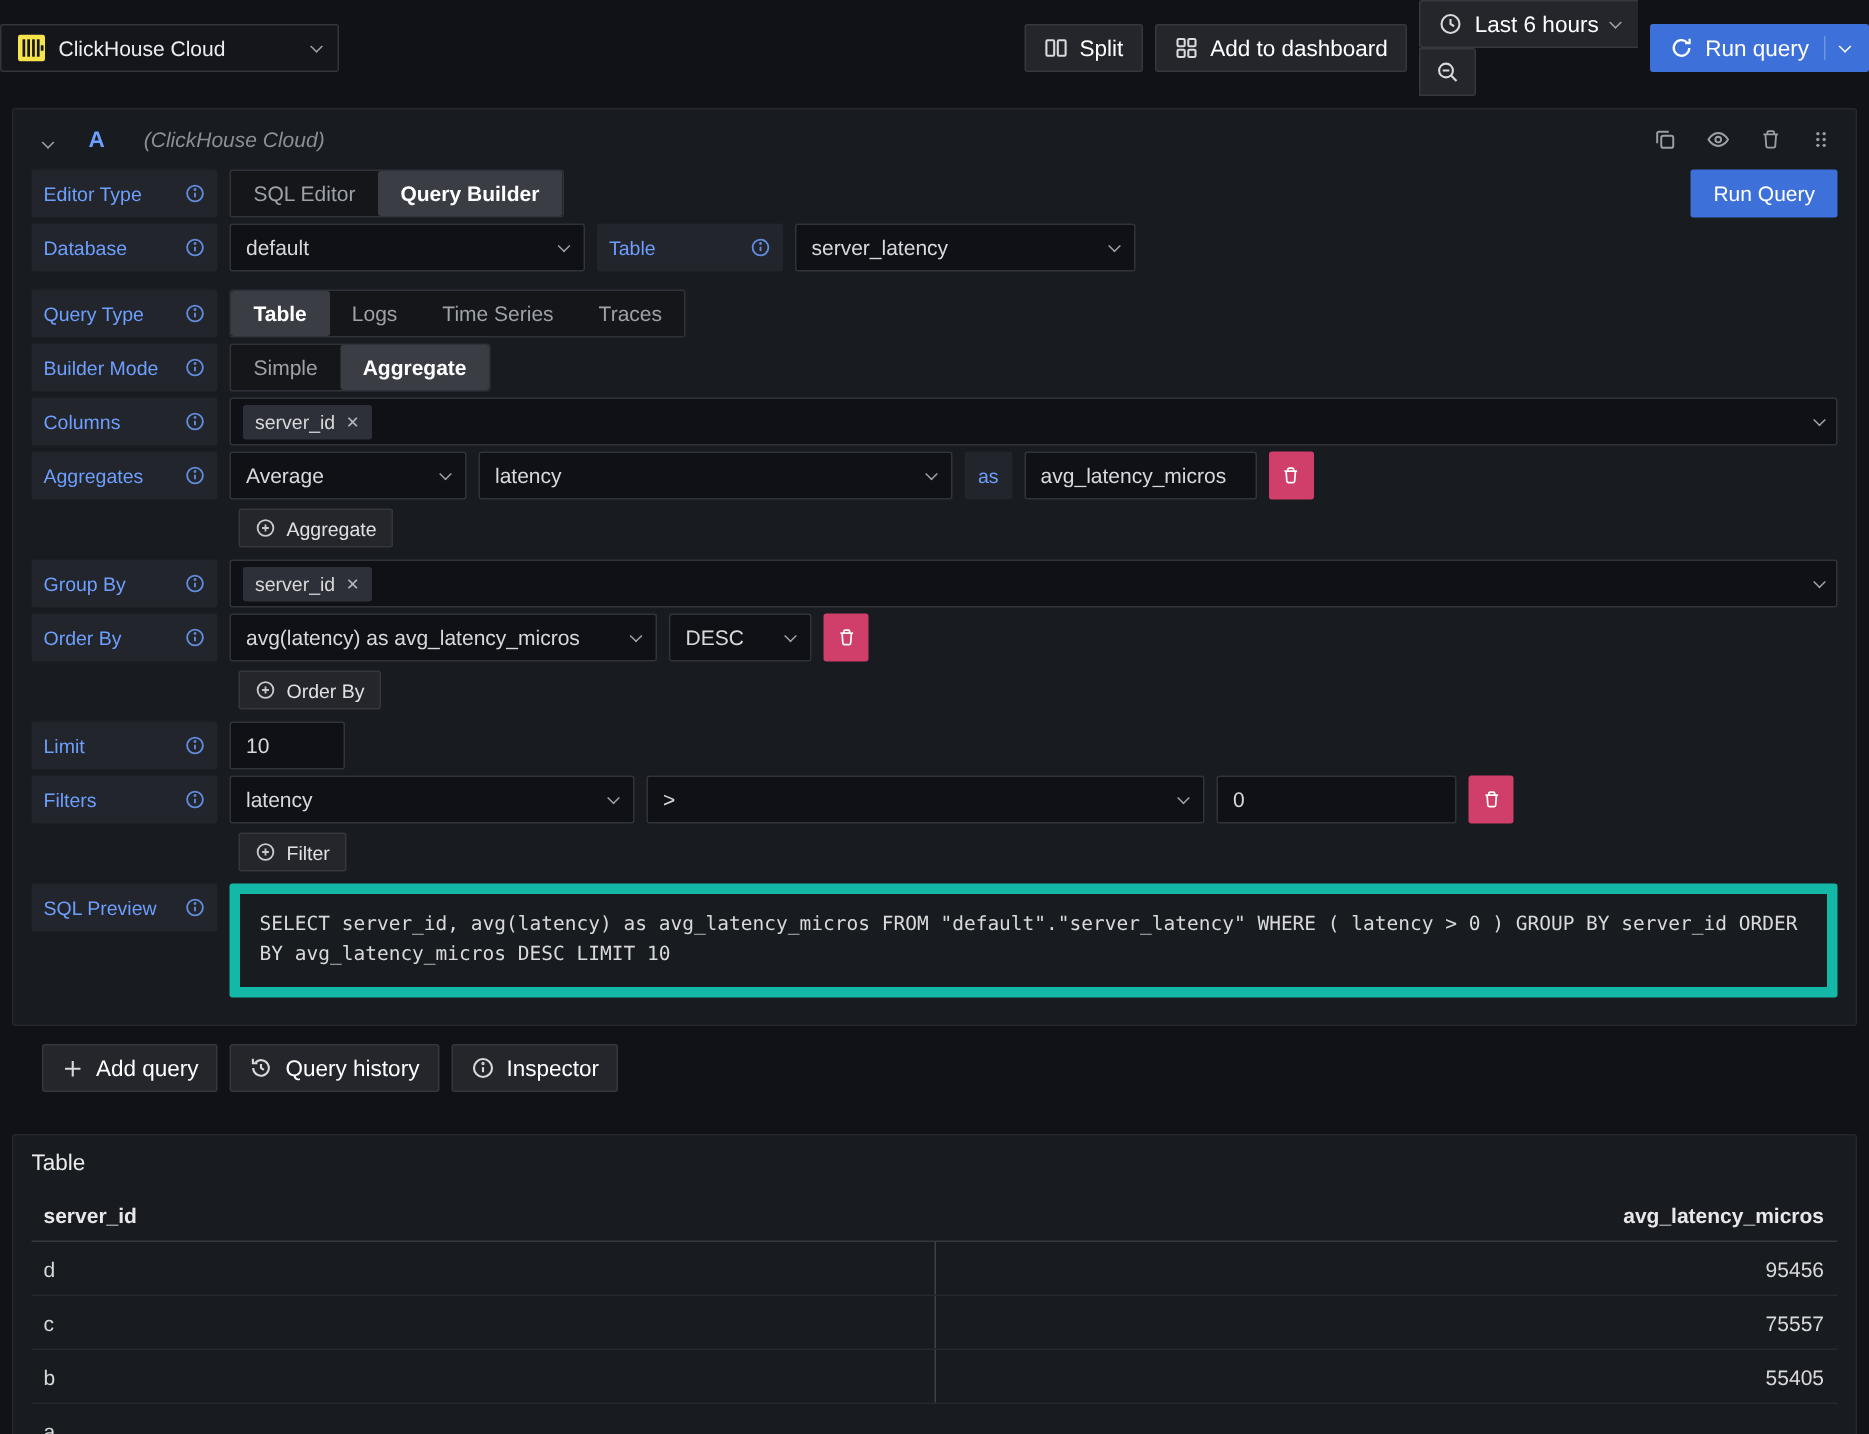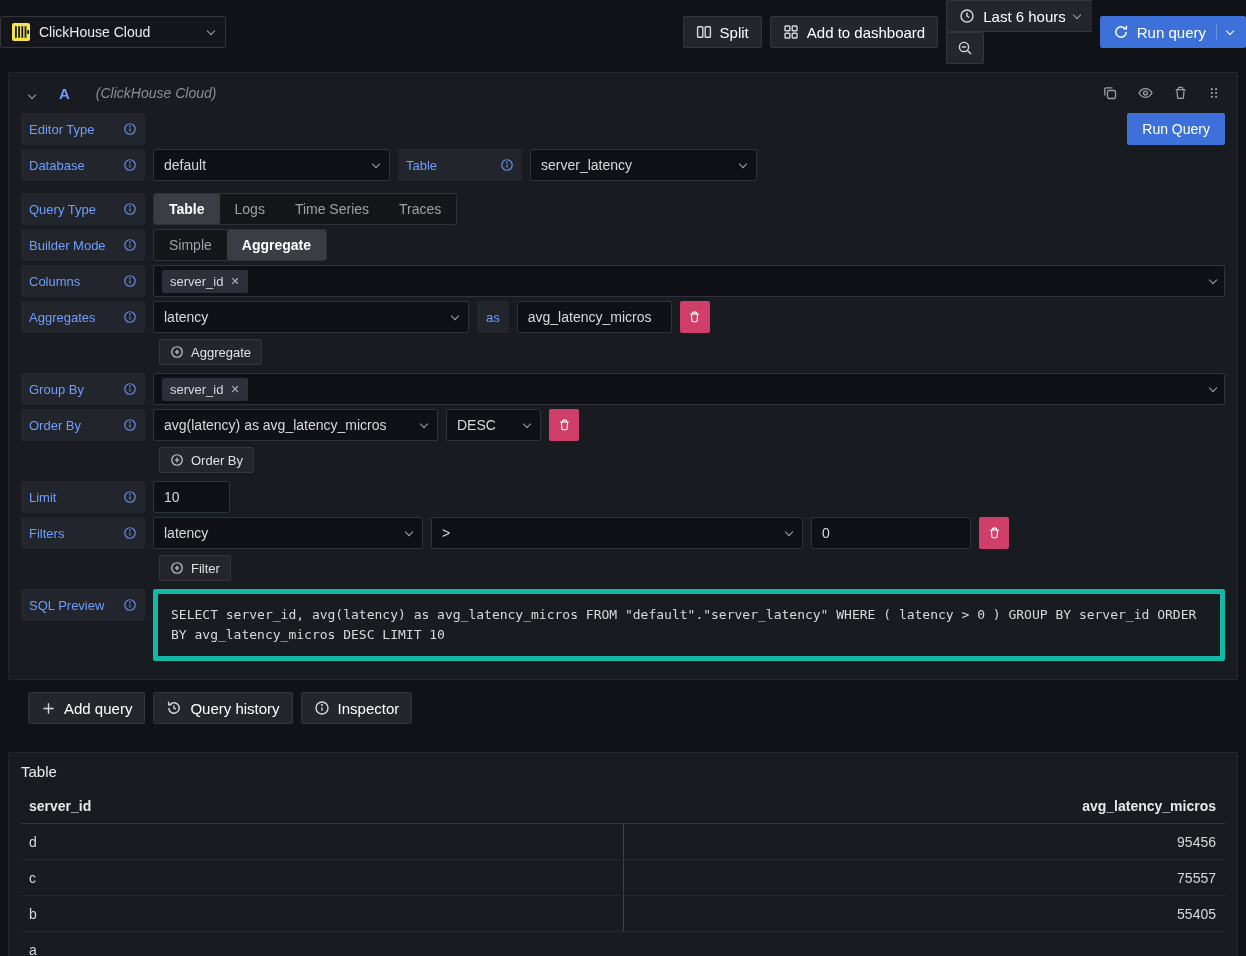--- a/index.html
+++ b/index.html
@@ -87,21 +87,21 @@
     display:flex; align-items:center; justify-content:center; color:#fff; cursor:pointer; flex:none;
   }
   .add-row { margin:6px 0 8px; }
   .add-btn {
     height:26px; margin-left:6px; display:inline-flex; gap:7px; align-items:center;
     background:#24262c; border:1px solid #35373d; border-radius:2px; color:#e0e1e3;
     padding:0 10px; font-size:13px; font-weight:500; cursor:pointer; font-family:inherit;
   }
   .add-btn .ic { color:#c7c9cc; }
   .sql-box {
-    flex:1; border:5px solid #14b8a6; border-radius:2px; padding:11px 13px;
+    flex:1; border:7px solid #14b8a6; border-radius:2px; padding:11px 13px;
     font-family:"DejaVu Sans Mono", monospace; font-size:13px; line-height:1.55;
     color:#d8d9da; word-break:break-all; min-height:58px;
   }
   
   .w-db{width:237px;} .w-table{width:227px;} .w-avg{width:158px;} .w-col{flex:0 0 316px;}
   .w-alias{width:155px;} .w-ord{width:285px;} .w-desc{width:95px;} .w-limit{width:77px;}
   .w-flt{flex:0 0 270px;} .w-op{flex:0 0 372px;} .w-val{width:160px;}
   
   .actions-row { margin:12px 8px 0; display:flex; gap:8px;padding-left:20px; }
   
@@ -239,20 +239,24 @@
       <div class="flabel">
         <span>Editor Type</span>
         <span class="info">
           <svg width="14" height="14" viewBox="0 0 16 16" fill="none" stroke="currentColor" stroke-width="1.4">
               <circle cx="8" cy="8" r="6"></circle>
               <path d="M8 7.4v3.4"></path>
               <circle cx="8" cy="5" r="0.4" fill="currentColor"></circle>
             </svg>
         </span>
       </div>
+      <div class="radio-group">
+        <div class="radio-opt">SQL Editor</div>
+        <div class="radio-opt active">Query Builder</div>
+      </div>
     </div>
 
     <div class="frow">
       <div class="flabel">
         <span>Database</span>
         <span class="info">
           <svg width="14" height="14" viewBox="0 0 16 16" fill="none" stroke="currentColor" stroke-width="1.4">
               <circle cx="8" cy="8" r="6"></circle>
               <path d="M8 7.4v3.4"></path>
               <circle cx="8" cy="5" r="0.4" fill="currentColor"></circle>
@@ -338,20 +342,24 @@
     <div class="frow">
       <div class="flabel">
         <span>Aggregates</span>
         <span class="info">
           <svg width="14" height="14" viewBox="0 0 16 16" fill="none" stroke="currentColor" stroke-width="1.4">
               <circle cx="8" cy="8" r="6"></circle>
               <path d="M8 7.4v3.4"></path>
               <circle cx="8" cy="5" r="0.4" fill="currentColor"></circle>
             </svg>
         </span>
+      </div>
+      <div class="select w-avg">
+        <span>Average</span>
+          <span class="chev"></span>
       </div>
       <div class="select w-col">
         <span>latency</span>
           <span class="chev"></span>
       </div>
       <div class="as-badge">as</div>
       <input class="tinput w-alias" value="avg_latency_micros" style="">
       <button class="danger-btn">
         <svg width="13" height="14" viewBox="0 0 16 16" fill="none" stroke="#fff" stroke-width="1.4">
           <path d="M2.8 4.4h10.4"></path>

